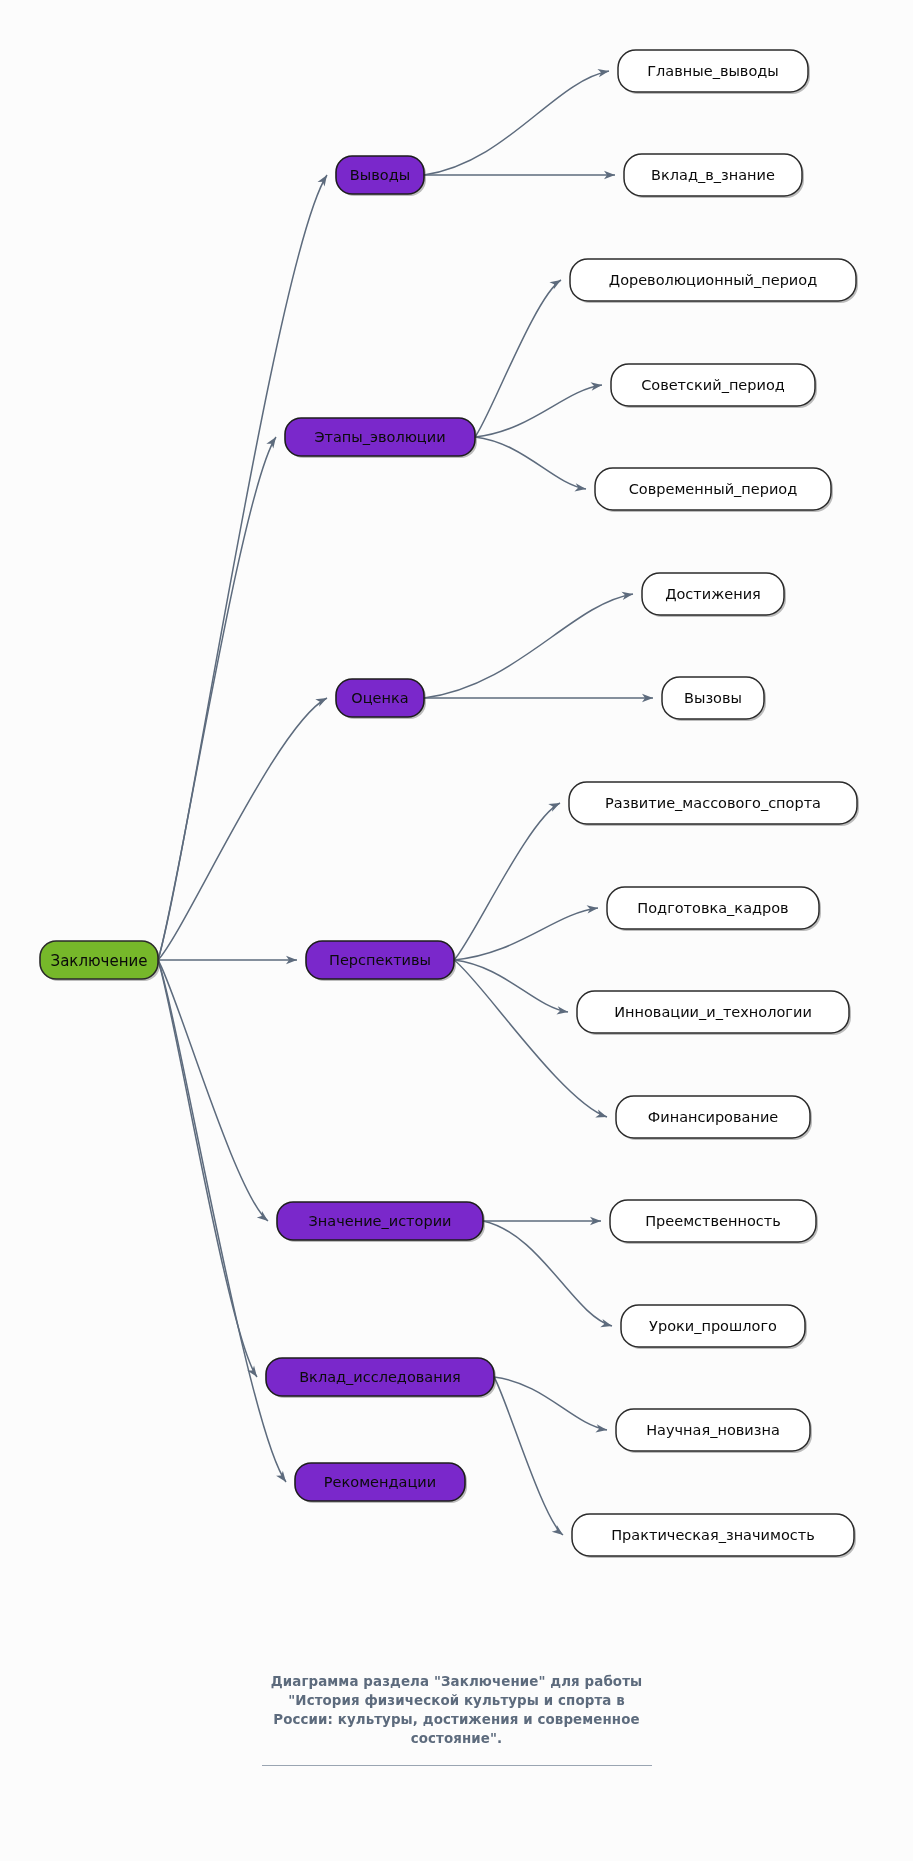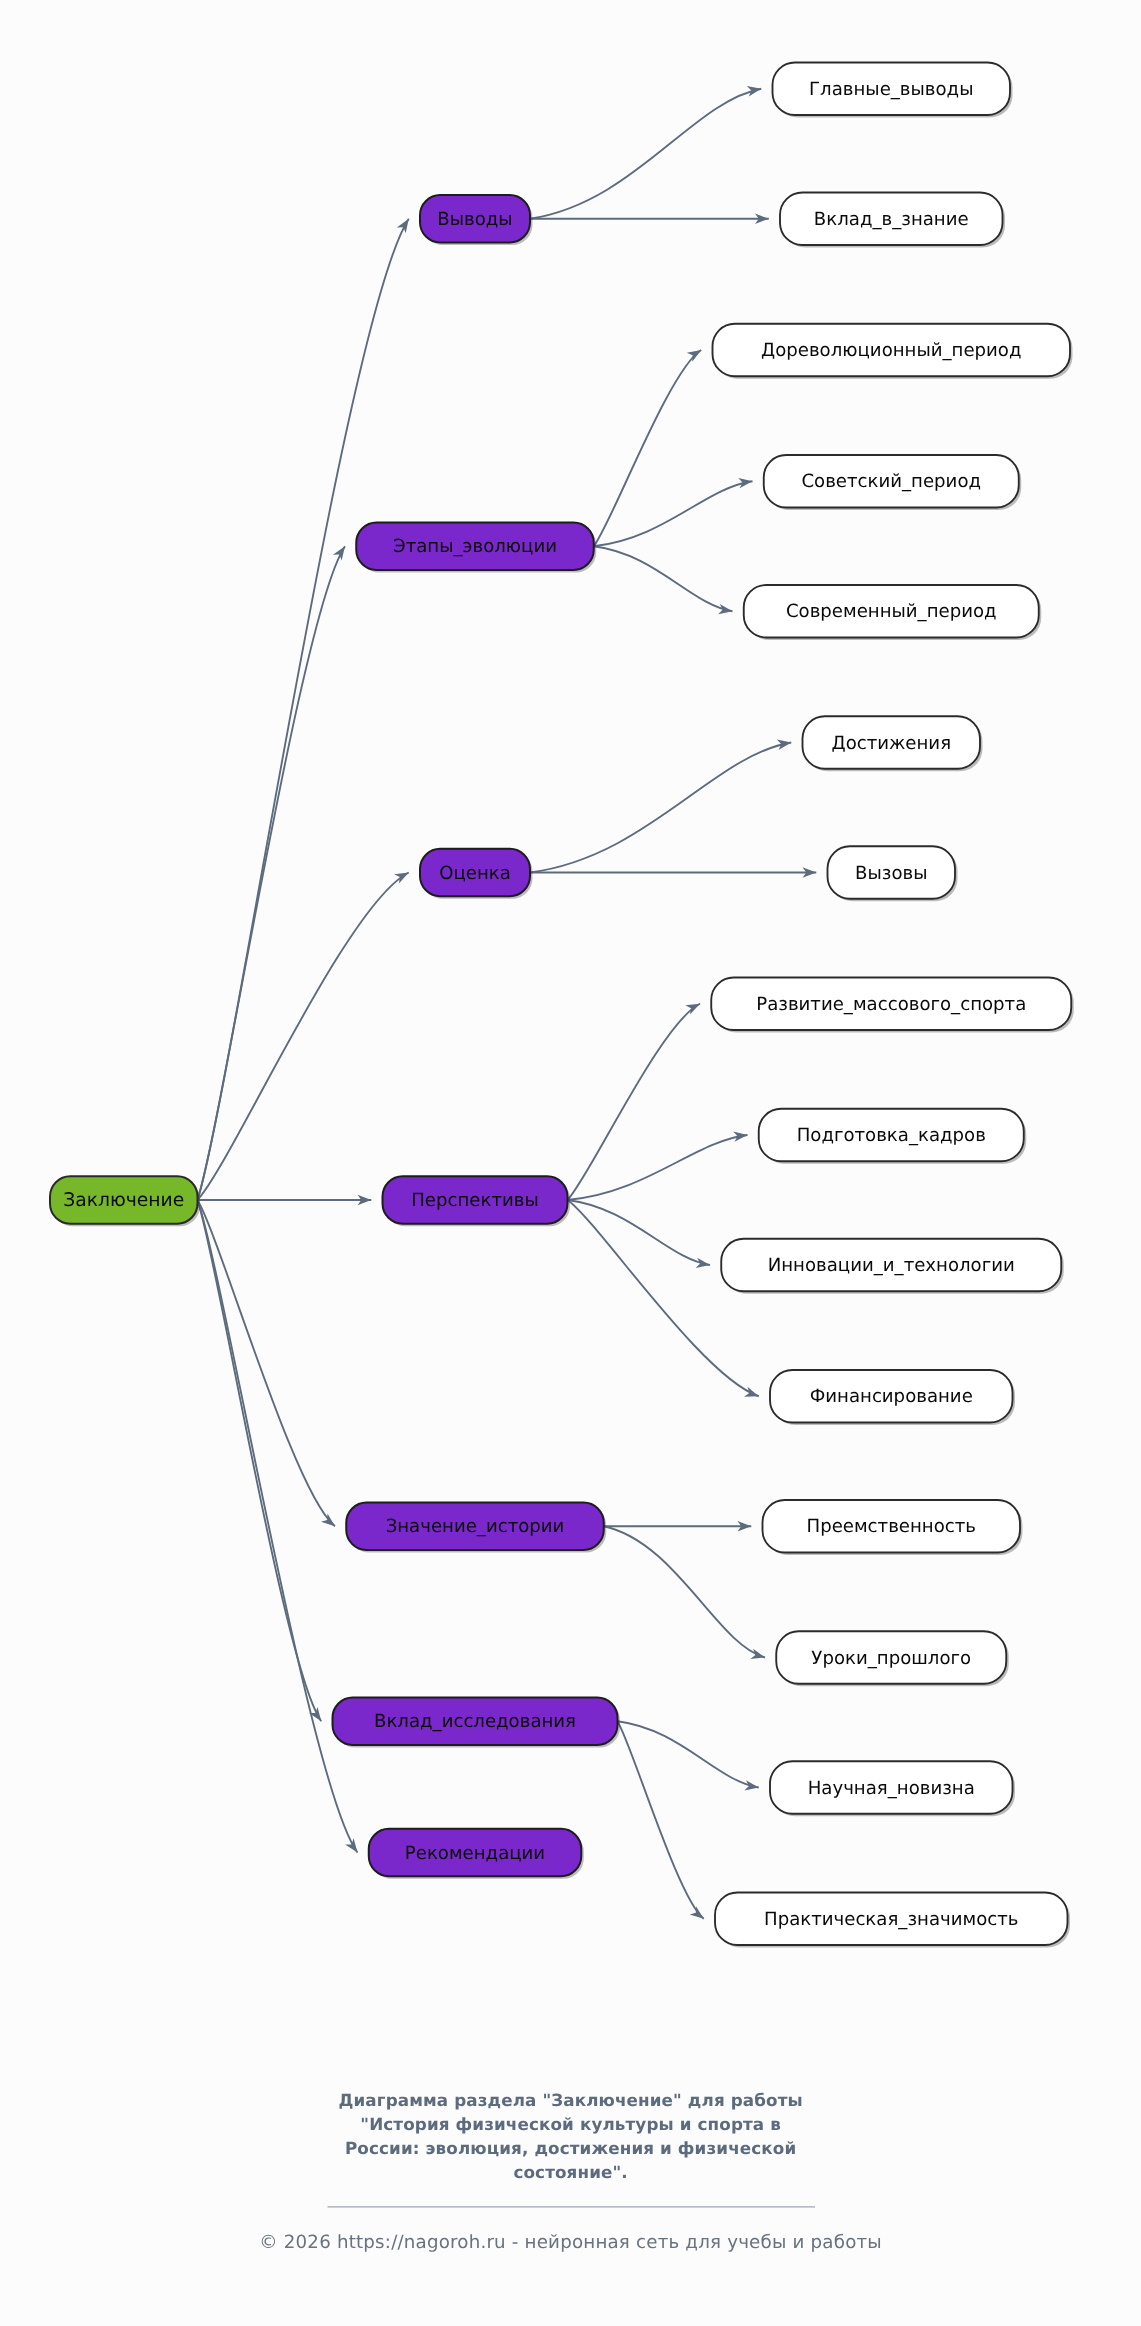--- a/index.html
+++ b/index.html
@@ -257,17 +257,16 @@
         <rect x="574" y="1516" width="282" height="42" rx="17.872340425531913" ry="17.872340425531913" fill="rgba(40,40,40,0.30)"></rect>
         <rect x="572" y="1514" width="282" height="42" rx="17.872340425531913" ry="17.872340425531913" class="node-rect-leaf"></rect>
         <text x="713" y="1536" class="node-label">Практическая_значимость</text>
       </g>
     </g>
 </svg>
 
 <div class="caption-block">
   <div class="caption-line">Диаграмма раздела "Заключение" для работы</div>
   <div class="caption-line">"История физической культуры и спорта в</div>
-  <div class="caption-line">России: эволюция, достижения и физической</div>
+  <div class="caption-line">России: культуры, достижения и современное</div>
   <div class="caption-line">состояние".</div>
   <div class="divider-rule"></div>
-  <div class="footer-text">© 2026 https://nagoroh.ru - нейронная сеть для учебы и работы</div>
 </div>
 
 </body></html>

